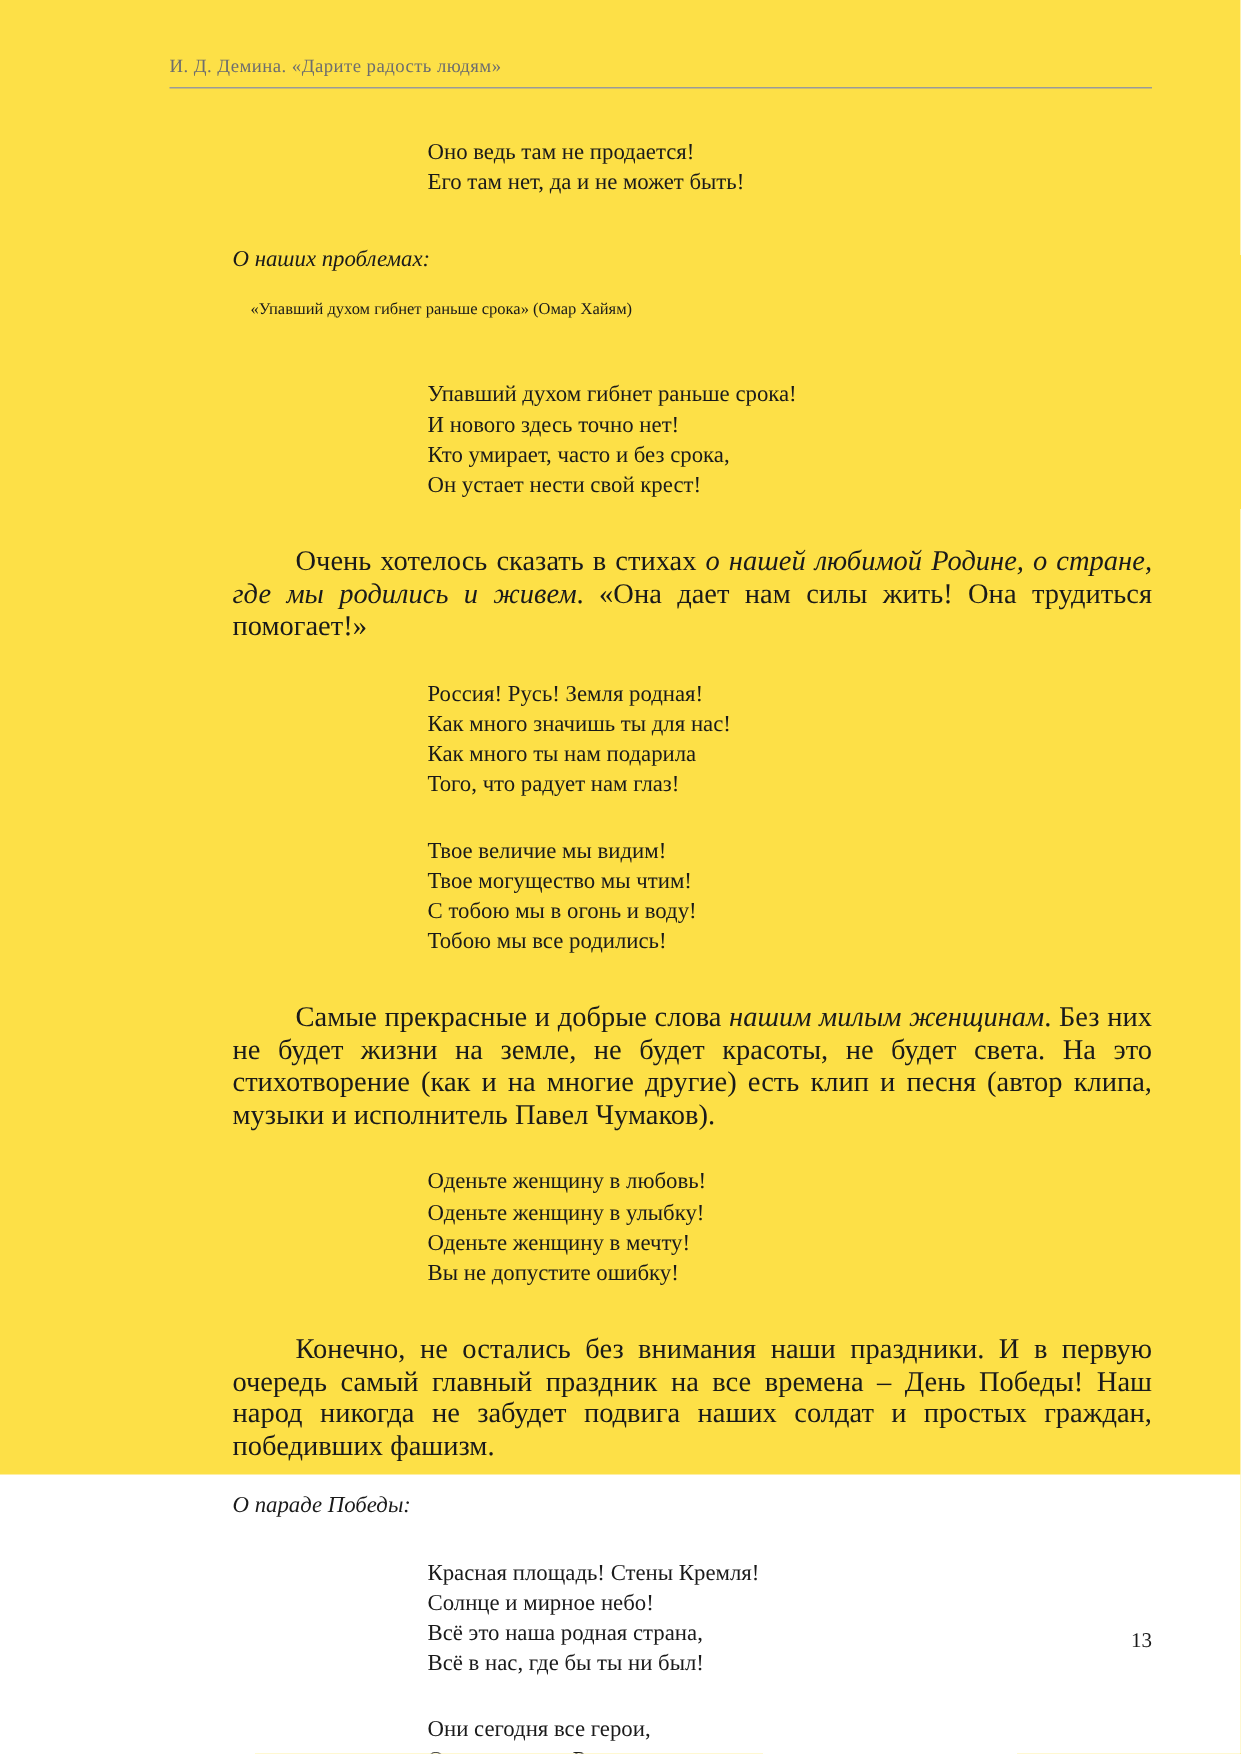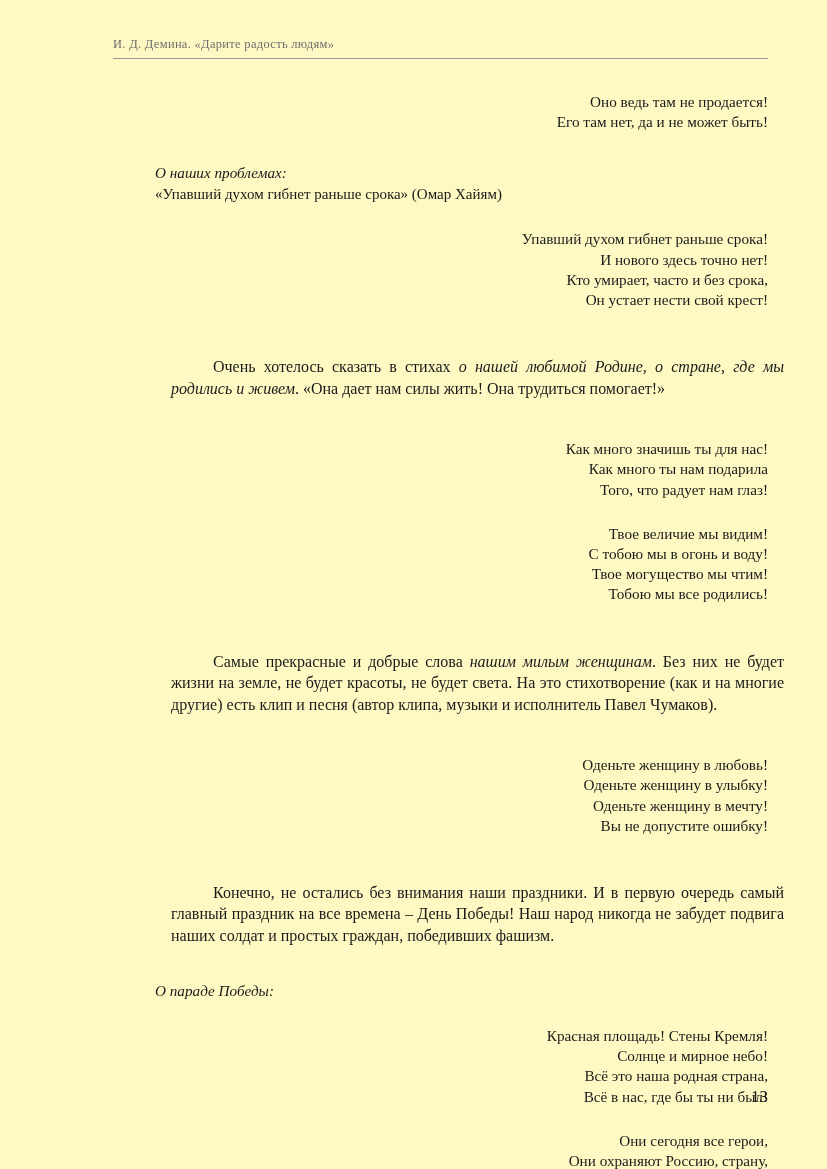--- a/index.html
+++ b/index.html
@@ -14,22 +14,22 @@
     font-family: "Liberation Serif", "DejaVu Serif", serif;
     color: #1a1a1a;
     overflow: hidden;
   }
 
   .page {
     position: absolute;
     left: 0;
     top: 0;
     width: 827px;
-    height: 1169px;
-    background: #fef9c3;
+    height: 983px;
+    background: #fde047;
   }
 
   
   .running-head {
     position: absolute;
     left: 113px;
     top: 36px;
     width: 655px;
     font-size: 12.5px;
     line-height: 16px;
@@ -48,70 +48,69 @@
 
   
   .content {
     position: absolute;
     left: 113px;
     top: 92px;
     width: 655px;
   }
 
   .para {
-    font-size: 16px;
+    font-size: 19px;
     line-height: 21.5px;
     text-align: justify;
     text-indent: 42px;
-    margin: 16px;
+    margin: 0;
     padding: 0 0 0 42px;
     box-sizing: border-box;
     width: 655px;
     hyphens: none;
   }
 
   .label-line {
     font-size: 15.2px;
     line-height: 21.5px;
     font-style: italic;
     margin: 0;
     padding-left: 42px;
   }
 
   .quote-line {
-    font-size: 15px;
+    font-size: 11px;
     line-height: 21.5px;
-    margin: 0;
+    margin: 12px;
     padding-left: 42px;
   }
 
   .stanza {
     margin: 0;
     padding-left: 172px;
   }
   .stanza .vline {
     font-size: 15.2px;
     line-height: 20.2px;
     white-space: nowrap;
-    text-align: right;
   }
   .gap-md { height: 18px; }
   .gap-lg { height: 24px; }
   .gap-xl { height: 30px; }
 
   em.it { font-style: italic; }
 
   
   .folio {
     position: absolute;
     left: 0;
     top: 1087px;
     width: 768px;
     text-align: right;
-    font-size: 17px;
+    font-size: 14px;
     color: #1a1a1a;
   }
 </style>
 </head>
 <body>
 
 <div class="page">
 
   <div class="running-head">И.  Д.  Демина.  «Дарите радость людям»</div>
   <div class="header-rule"></div>
@@ -137,31 +136,32 @@
       <div class="vline">Он устает нести свой крест!</div>
     </div>
 
     <div class="gap-xl"></div>
 
     <p class="para"><span>Очень хотелось сказать в стихах </span><em class="it">о нашей любимой Родине, о стране, где мы родились и живем</em><span>. «Она дает нам силы жить! Она трудиться помогает!»</span></p>
 
     <div class="gap-lg"></div>
 
     <div class="stanza">
+      <div class="vline">Россия! Русь! Земля родная!</div>
       <div class="vline">Как много значишь ты для нас!</div>
       <div class="vline">Как много ты нам подарила</div>
       <div class="vline">Того, что радует нам глаз!</div>
     </div>
 
     <div class="gap-lg"></div>
 
     <div class="stanza">
       <div class="vline">Твое величие мы видим!</div>
+      <div class="vline">Твое могущество мы чтим!</div>
       <div class="vline">С тобою мы в огонь и воду!</div>
-      <div class="vline">Твое могущество мы чтим!</div>
       <div class="vline">Тобою мы все родились!</div>
     </div>
 
     <div class="gap-xl"></div>
 
     <p class="para"><span>Самые прекрасные и добрые слова </span><em class="it">нашим милым женщинам</em><span>. Без них не будет жизни на земле, не будет красоты, не будет света. На это стихотворение (как и на многие другие) есть клип и песня (автор клипа, музыки и исполнитель Павел Чумаков).</span></p>
 
     <div class="gap-lg"></div>
 
     <div class="stanza">

